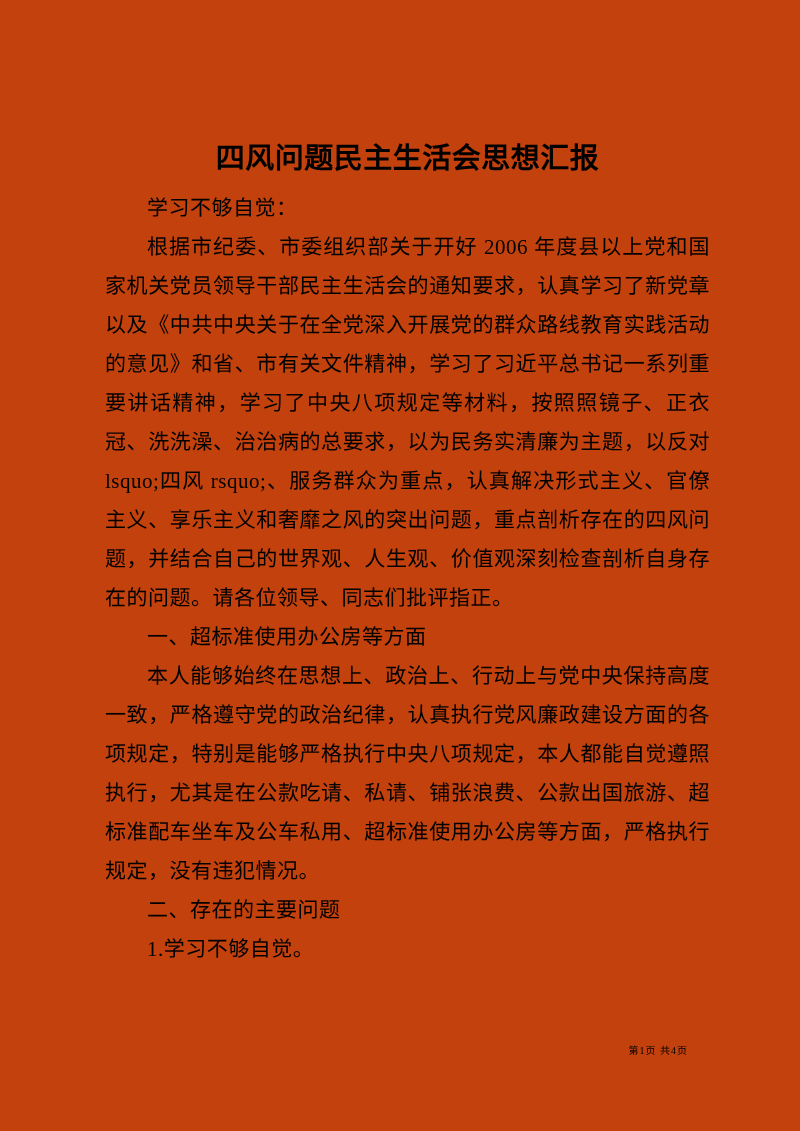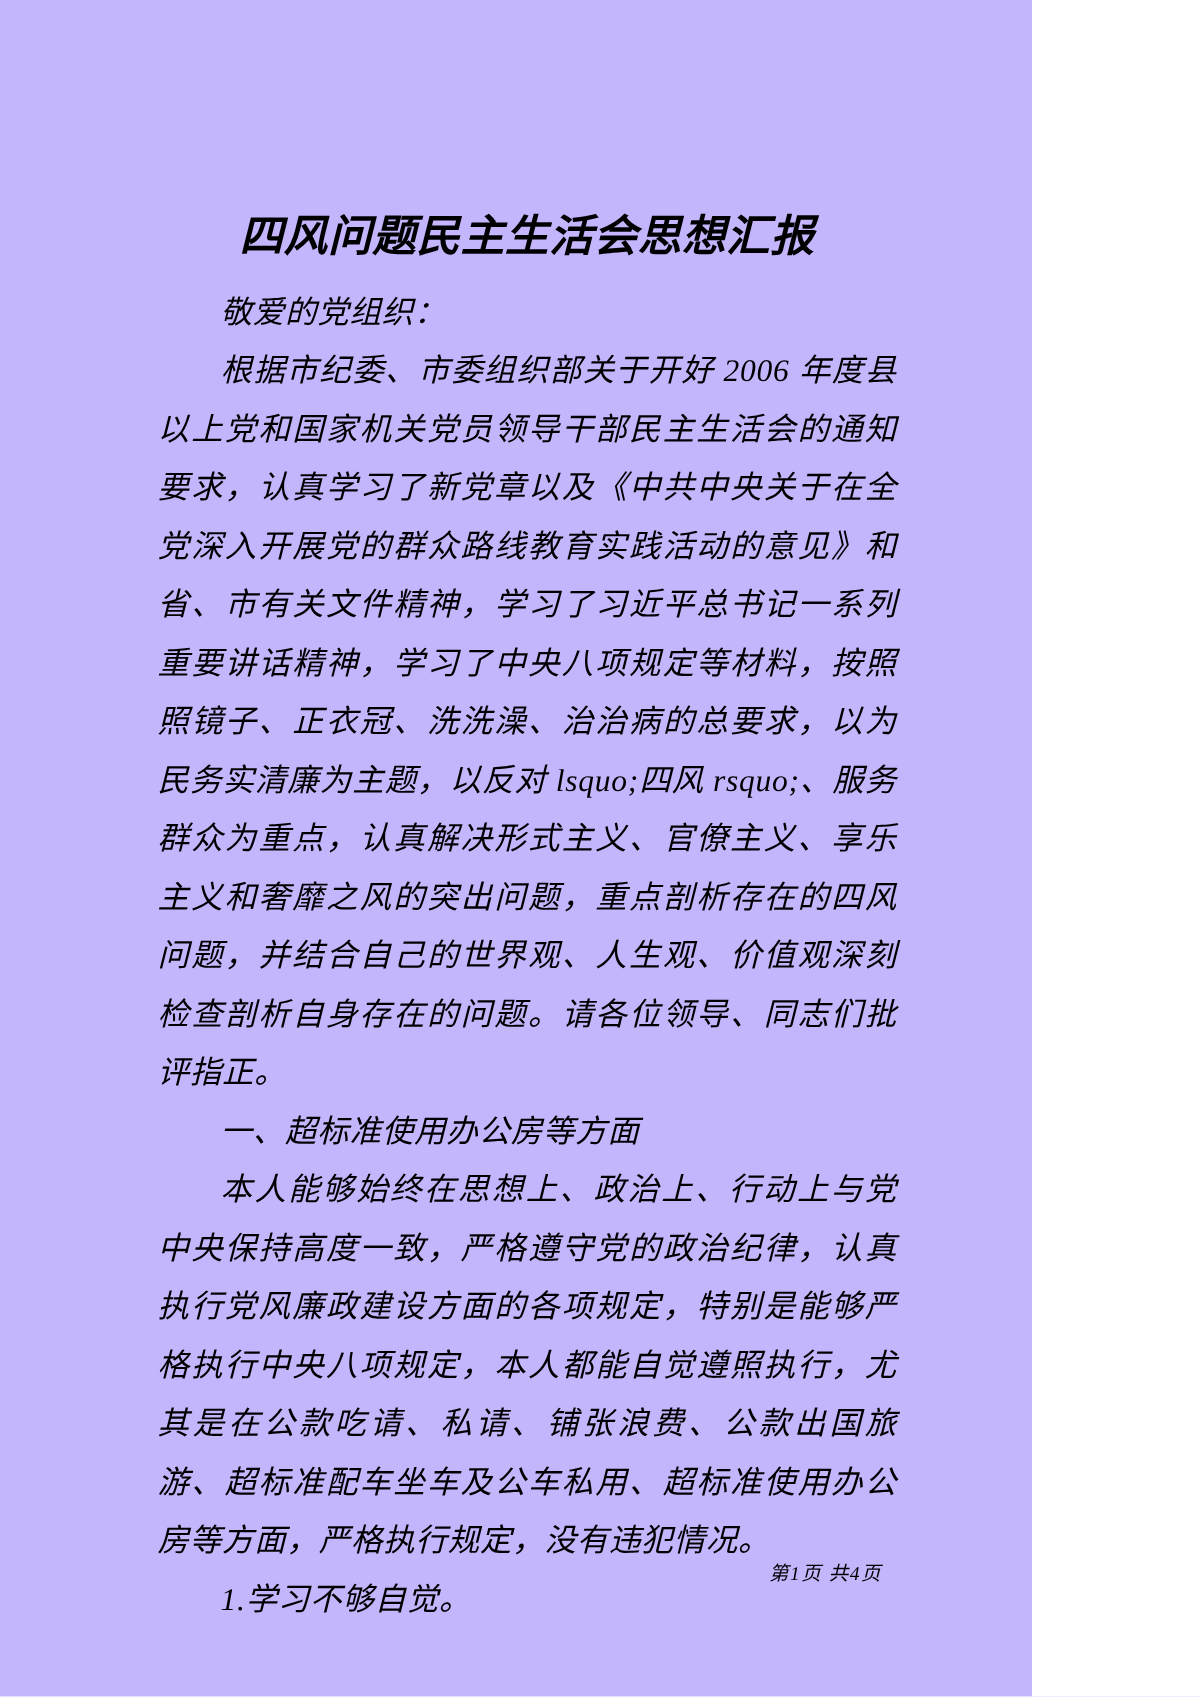--- a/index.html
+++ b/index.html
@@ -9,27 +9,26 @@
   }
   body {
     width: 800px;
     height: 1131px;
     font-family: "Liberation Serif", "DejaVu Serif", serif;
     color: #000000;
     -webkit-font-smoothing: antialiased;
   }
   .doc-page {
     position: relative;
-    width: 688px;
+    width: 800px;
     height: 1131px;
-    background: #c4b5fd;
+    background: #c2410c;
     box-sizing: border-box;
     padding: 136px 90px 0 105px;
     overflow: hidden;
-    font-style: italic;
   }
   .doc-title {
     font-family: "Liberation Sans", "DejaVu Sans", sans-serif;
     font-weight: 700;
     font-size: 29px;
     line-height: 44px;
     text-align: center;
     letter-spacing: 0.5px;
     margin: 0 0 9px 0;
   }
@@ -38,39 +37,40 @@
     line-height: 39px;
     margin: 0;
     text-align: justify;
     text-indent: 2em;
     letter-spacing: 0.5px;
     word-break: break-all;
   }
   .page-footer {
     position: absolute;
     bottom: 74px;
-    right: 100px;
-    font-size: 13px;
+    right: 112px;
+    font-size: 10px;
     letter-spacing: 1px;
     color: #000000;
   }
 </style>
 </head>
 <body>
 
 <div class="doc-page">
 
   <h1 class="doc-title">四风问题民主生活会思想汇报</h1>
 
-  <p class="para">敬爱的党组织：</p>
+  <p class="para">学习不够自觉：</p>
 
   <p class="para">根据市纪委、市委组织部关于开好 2006 年度县以上党和国家机关党员领导干部民主生活会的通知要求，认真学习了新党章以及《中共中央关于在全党深入开展党的群众路线教育实践活动的意见》和省、市有关文件精神，学习了习近平总书记一系列重要讲话精神，学习了中央八项规定等材料，按照照镜子、正衣冠、洗洗澡、治治病的总要求，以为民务实清廉为主题，以反对 lsquo;四风 rsquo;、服务群众为重点，认真解决形式主义、官僚主义、享乐主义和奢靡之风的突出问题，重点剖析存在的四风问题，并结合自己的世界观、人生观、价值观深刻检查剖析自身存在的问题。请各位领导、同志们批评指正。</p>
 
   <p class="para">一、超标准使用办公房等方面</p>
 
   <p class="para">本人能够始终在思想上、政治上、行动上与党中央保持高度一致，严格遵守党的政治纪律，认真执行党风廉政建设方面的各项规定，特别是能够严格执行中央八项规定，本人都能自觉遵照执行，尤其是在公款吃请、私请、铺张浪费、公款出国旅游、超标准配车坐车及公车私用、超标准使用办公房等方面，严格执行规定，没有违犯情况。</p>
 
+  <p class="para">二、存在的主要问题</p>
 
   <p class="para">1.学习不够自觉。</p>
 
   <div class="page-footer">第1页 共4页</div>
 
 </div>
 
 </body></html>

